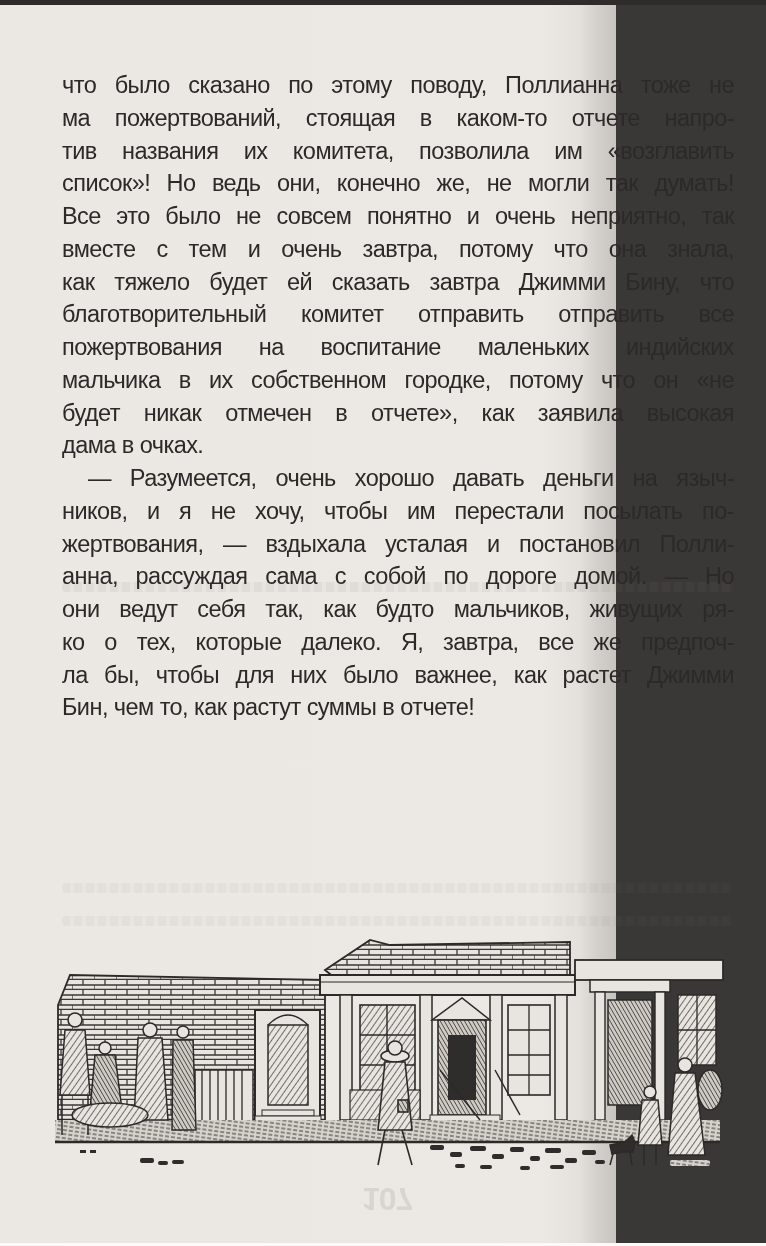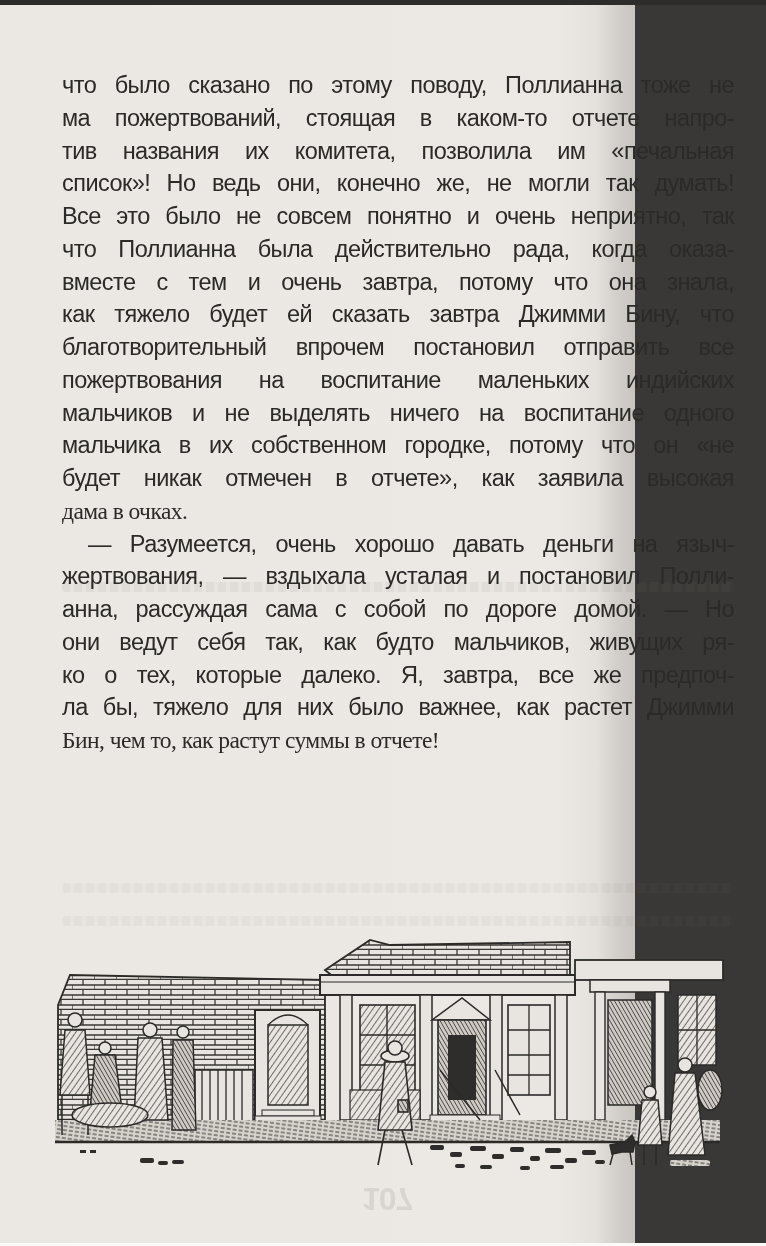--- a/index.html
+++ b/index.html
@@ -9,39 +9,38 @@
     position: relative;
     font-family: "Liberation Sans", sans-serif;
   }
   .topbar {
     position: absolute; left: 0; top: 0; width: 766px; height: 5px;
     background: #2e2c2b;
   }
   .page {
     position: absolute; left: 0; top: 5px; width: 616px; height: 1238px;
     background: linear-gradient(90deg, #ebe7e2 0%, #ece8e3 88%, #e4e0db 94%, #d3cfca 97%, #c8c4bf 100%);
-    padding-left: 19px;
   }
   .bottom-edge {
     position: absolute; left: 0; top: 1243px; width: 766px; height: 3px; background: #fbfaf8;
   }
   .text-block {
     position: absolute; left: 62px; top: 64px; width: 672px;
     color: #2b2a29;
     font-size: 23.5px;
     line-height: 32.75px;
     letter-spacing: -0.55px;
     font-stretch: condensed;
   }
   .line {
     display: block; white-space: nowrap;
     text-align: justify; text-align-last: justify;
     height: 32.75px;
   }
-  .line.last { text-align-last: left; font-family: Liberation Serif, serif; }
+  .line.last { text-align-last: left; }
   .line.indent { padding-left: 26px; }
   .illustration {
     position: absolute; left: 50px; top: 915px; width: 675px; height: 250px;
   }
   .page-number {
     position: absolute; left: 362px; top: 1175px;
     font-size: 32px; font-weight: bold; color: #d8d4cf;
     transform: scaleX(-1) rotate(180deg);
     letter-spacing: -1px;
   }
@@ -59,40 +58,39 @@
 <div class="page">
 
   <div class="bleed" style="top:577px;"></div>
   <div class="bleed" style="top:878px; opacity:0.7;"></div>
   <div class="bleed" style="top:911px; opacity:0.7;"></div>
 
   <div class="text-block">
     <div>
       <span class="line">что было сказано по этому поводу, Поллианна тоже не</span>
       <span class="line">ма пожертвований, стоящая в каком-то отчете напро-</span>
-      <span class="line">тив названия их комитета, позволила им «печальная</span>
+      <span class="line">тив названия их комитета, позволила им «возглавить</span>
       <span class="line">список»! Но ведь они, конечно же, не могли так думать!</span>
       <span class="line">Все это было не совсем понятно и очень неприятно, так</span>
-      <span class="line">что Поллианна была действительно рада, когда оказа-</span>
       <span class="line">вместе с тем и очень завтра, потому что она знала,</span>
       <span class="line">как тяжело будет ей сказать завтра Джимми Бину, что</span>
-      <span class="line">благотворительный впрочем постановил отправить все</span>
+      <span class="line">благотворительный комитет отправить отправить все</span>
       <span class="line">пожертвования на воспитание маленьких индийских</span>
-      <span class="line">мальчиков и не выделять ничего на воспитание одного</span>
       <span class="line">мальчика в их собственном городке, потому что он «не</span>
       <span class="line">будет никак отмечен в отчете», как заявила высокая</span>
       <span class="line last">дама в очках.</span>
     </div>
     <div>
       <span class="line indent">— Разумеется, очень хорошо давать деньги на языч-</span>
+      <span class="line">ников, и я не хочу, чтобы им перестали посылать по-</span>
       <span class="line">жертвования, — вздыхала усталая и постановил Полли-</span>
       <span class="line">анна, рассуждая сама с собой по дороге домой. — Но</span>
       <span class="line">они ведут себя так, как будто мальчиков, живущих ря-</span>
       <span class="line">ко о тех, которые далеко. Я, завтра, все же предпоч-</span>
-      <span class="line">ла бы, тяжело для них было важнее, как растет Джимми</span>
+      <span class="line">ла бы, чтобы для них было важнее, как растет Джимми</span>
       <span class="line last">Бин, чем то, как растут суммы в отчете!</span>
     </div>
   </div>
 
   <svg class="illustration" viewBox="0 0 675 250" xmlns="http://www.w3.org/2000/svg">
     <defs>
       <pattern id="brick" width="22" height="10" patternUnits="userSpaceOnUse">
         <rect width="22" height="10" fill="#e8e4df"></rect>
         <path d="M0 9.5 H22 M11 0 V5 M0 5 H22 M0 5 V10" stroke="#3a3836" stroke-width="1.3" fill="none"></path>
       </pattern>

